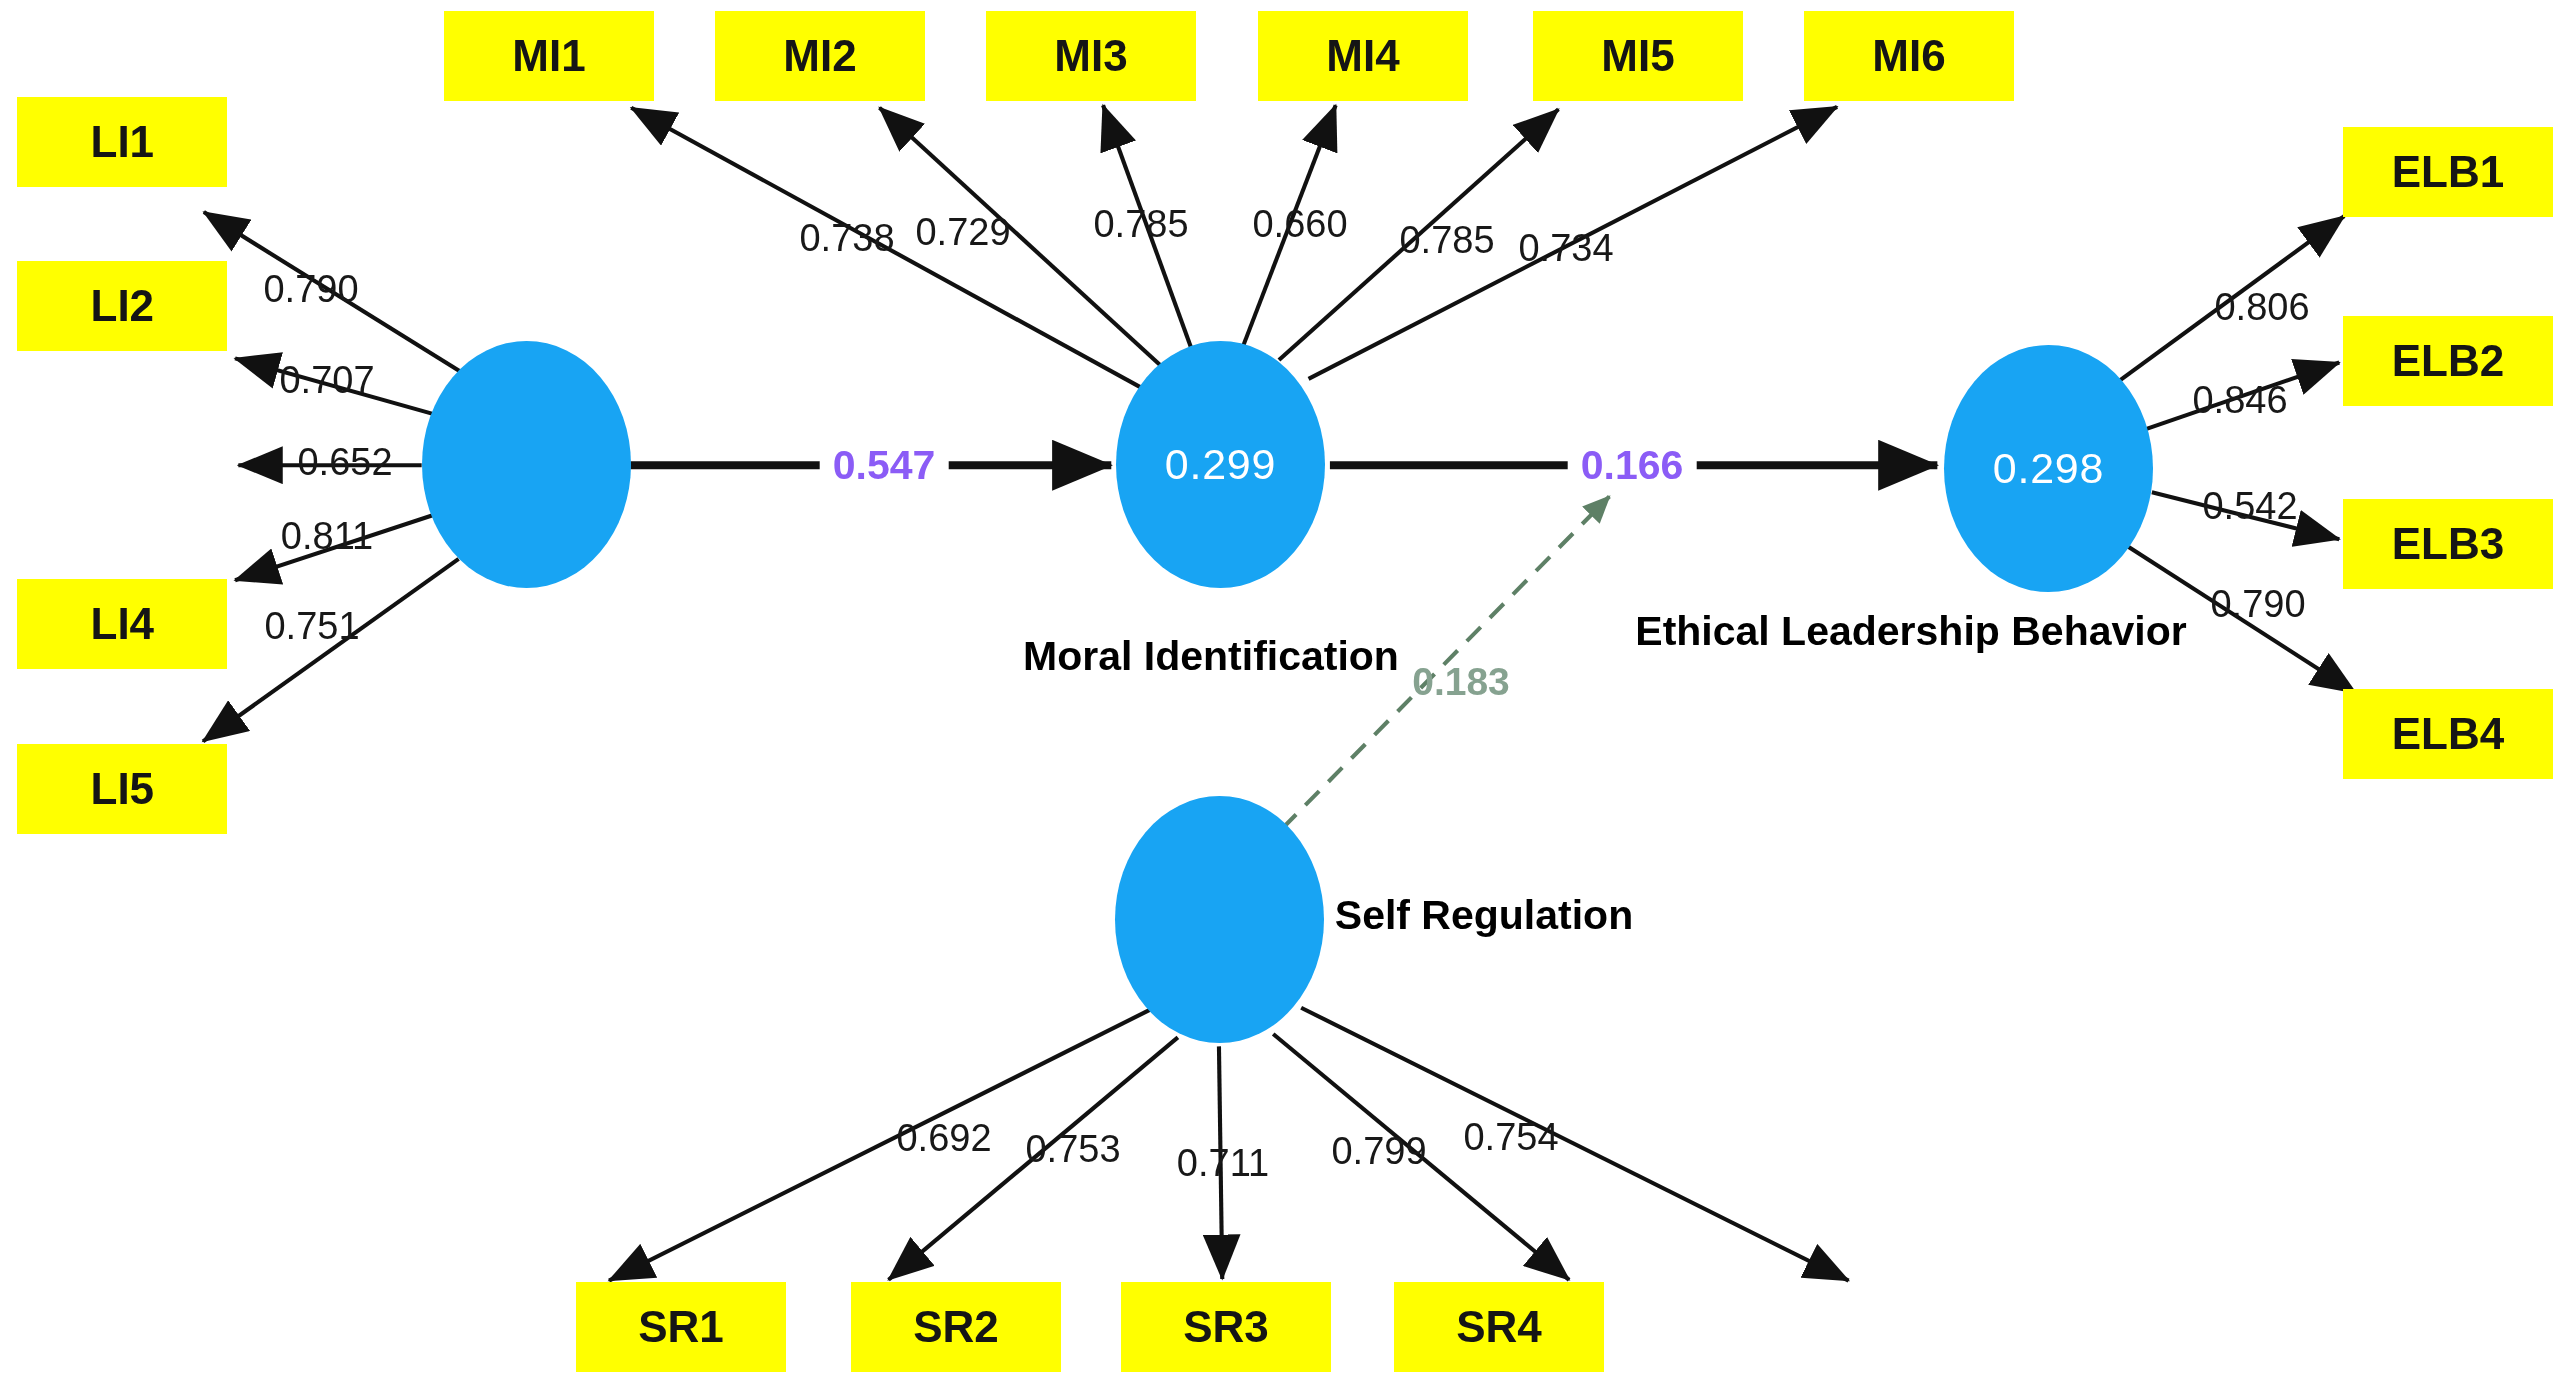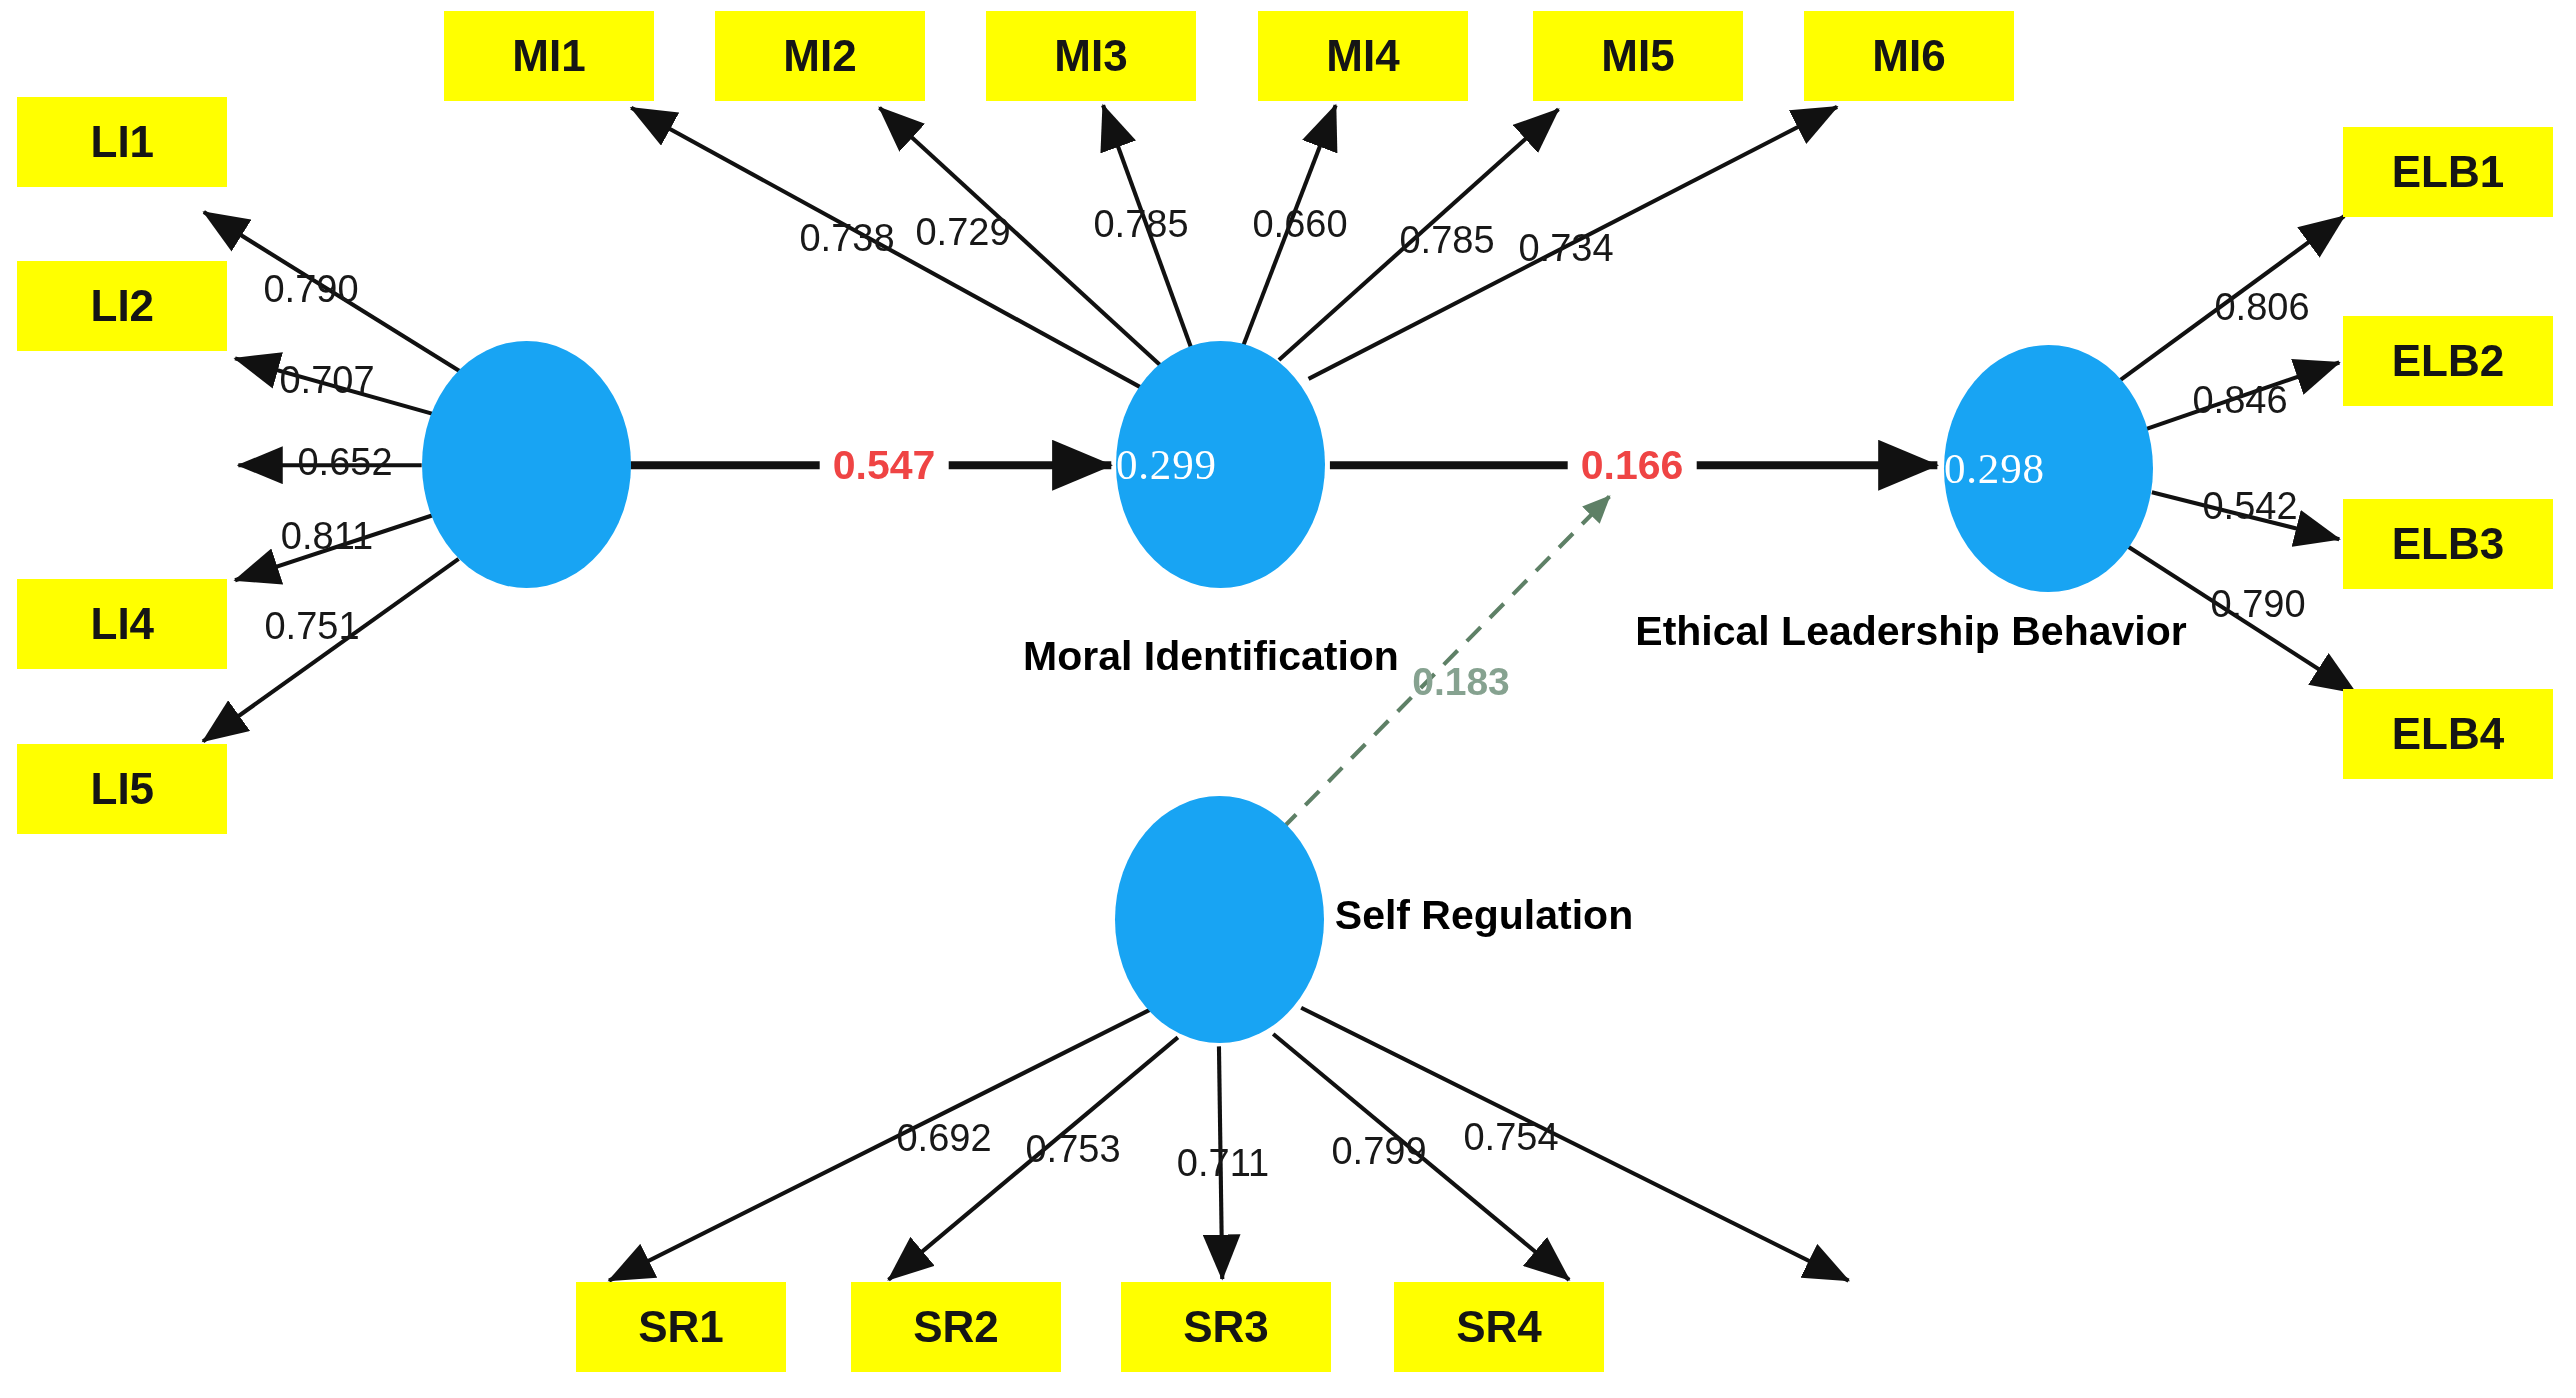--- a/index.html
+++ b/index.html
@@ -18,34 +18,34 @@
   #ahm path{fill:var(--moderation-line,#5E8066);}
   .ind{
     position:absolute;width:210px;height:90px;
     background:var(--indicator-fill,#FFFF00);
     display:flex;align-items:center;justify-content:center;
     font-size:44px;font-weight:700;color:#151515;
   }
   .construct{
     position:absolute;width:209px;height:247px;border-radius:50%;
     background:var(--construct-fill,#18A4F3);
-    display:flex;align-items:center;justify-content:flex-start;font-family:Liberation Serif, serif;
+    display:flex;align-items:center;justify-content:center;
   }
   .r2{color:var(--r2-text,#ffffff);font-size:43px;font-weight:500;letter-spacing:0.8px;}
   .ctitle{
     position:absolute;transform:translate(-50%,-50%);
     font-size:41px;font-weight:700;color:#000;white-space:nowrap;
   }
   .loading{
     position:absolute;transform:translate(-50%,-50%);
     font-size:38px;font-weight:500;color:#181818;white-space:nowrap;
   }
   .coef{
     position:absolute;transform:translate(-50%,-50%);
-    font-size:41px;font-weight:700;color:#ef4444;
+    font-size:41px;font-weight:700;color:#8b5cf6;
     background:var(--background,#fff);padding:0 13px;white-space:nowrap;
   }
   .coef-mod{
     position:absolute;transform:translate(-50%,-50%);
     font-size:39px;font-weight:700;color:var(--moderation-label,#86A290);white-space:nowrap;margin-top:24px;
   }
 </style>
 </head>
 <body>
 

